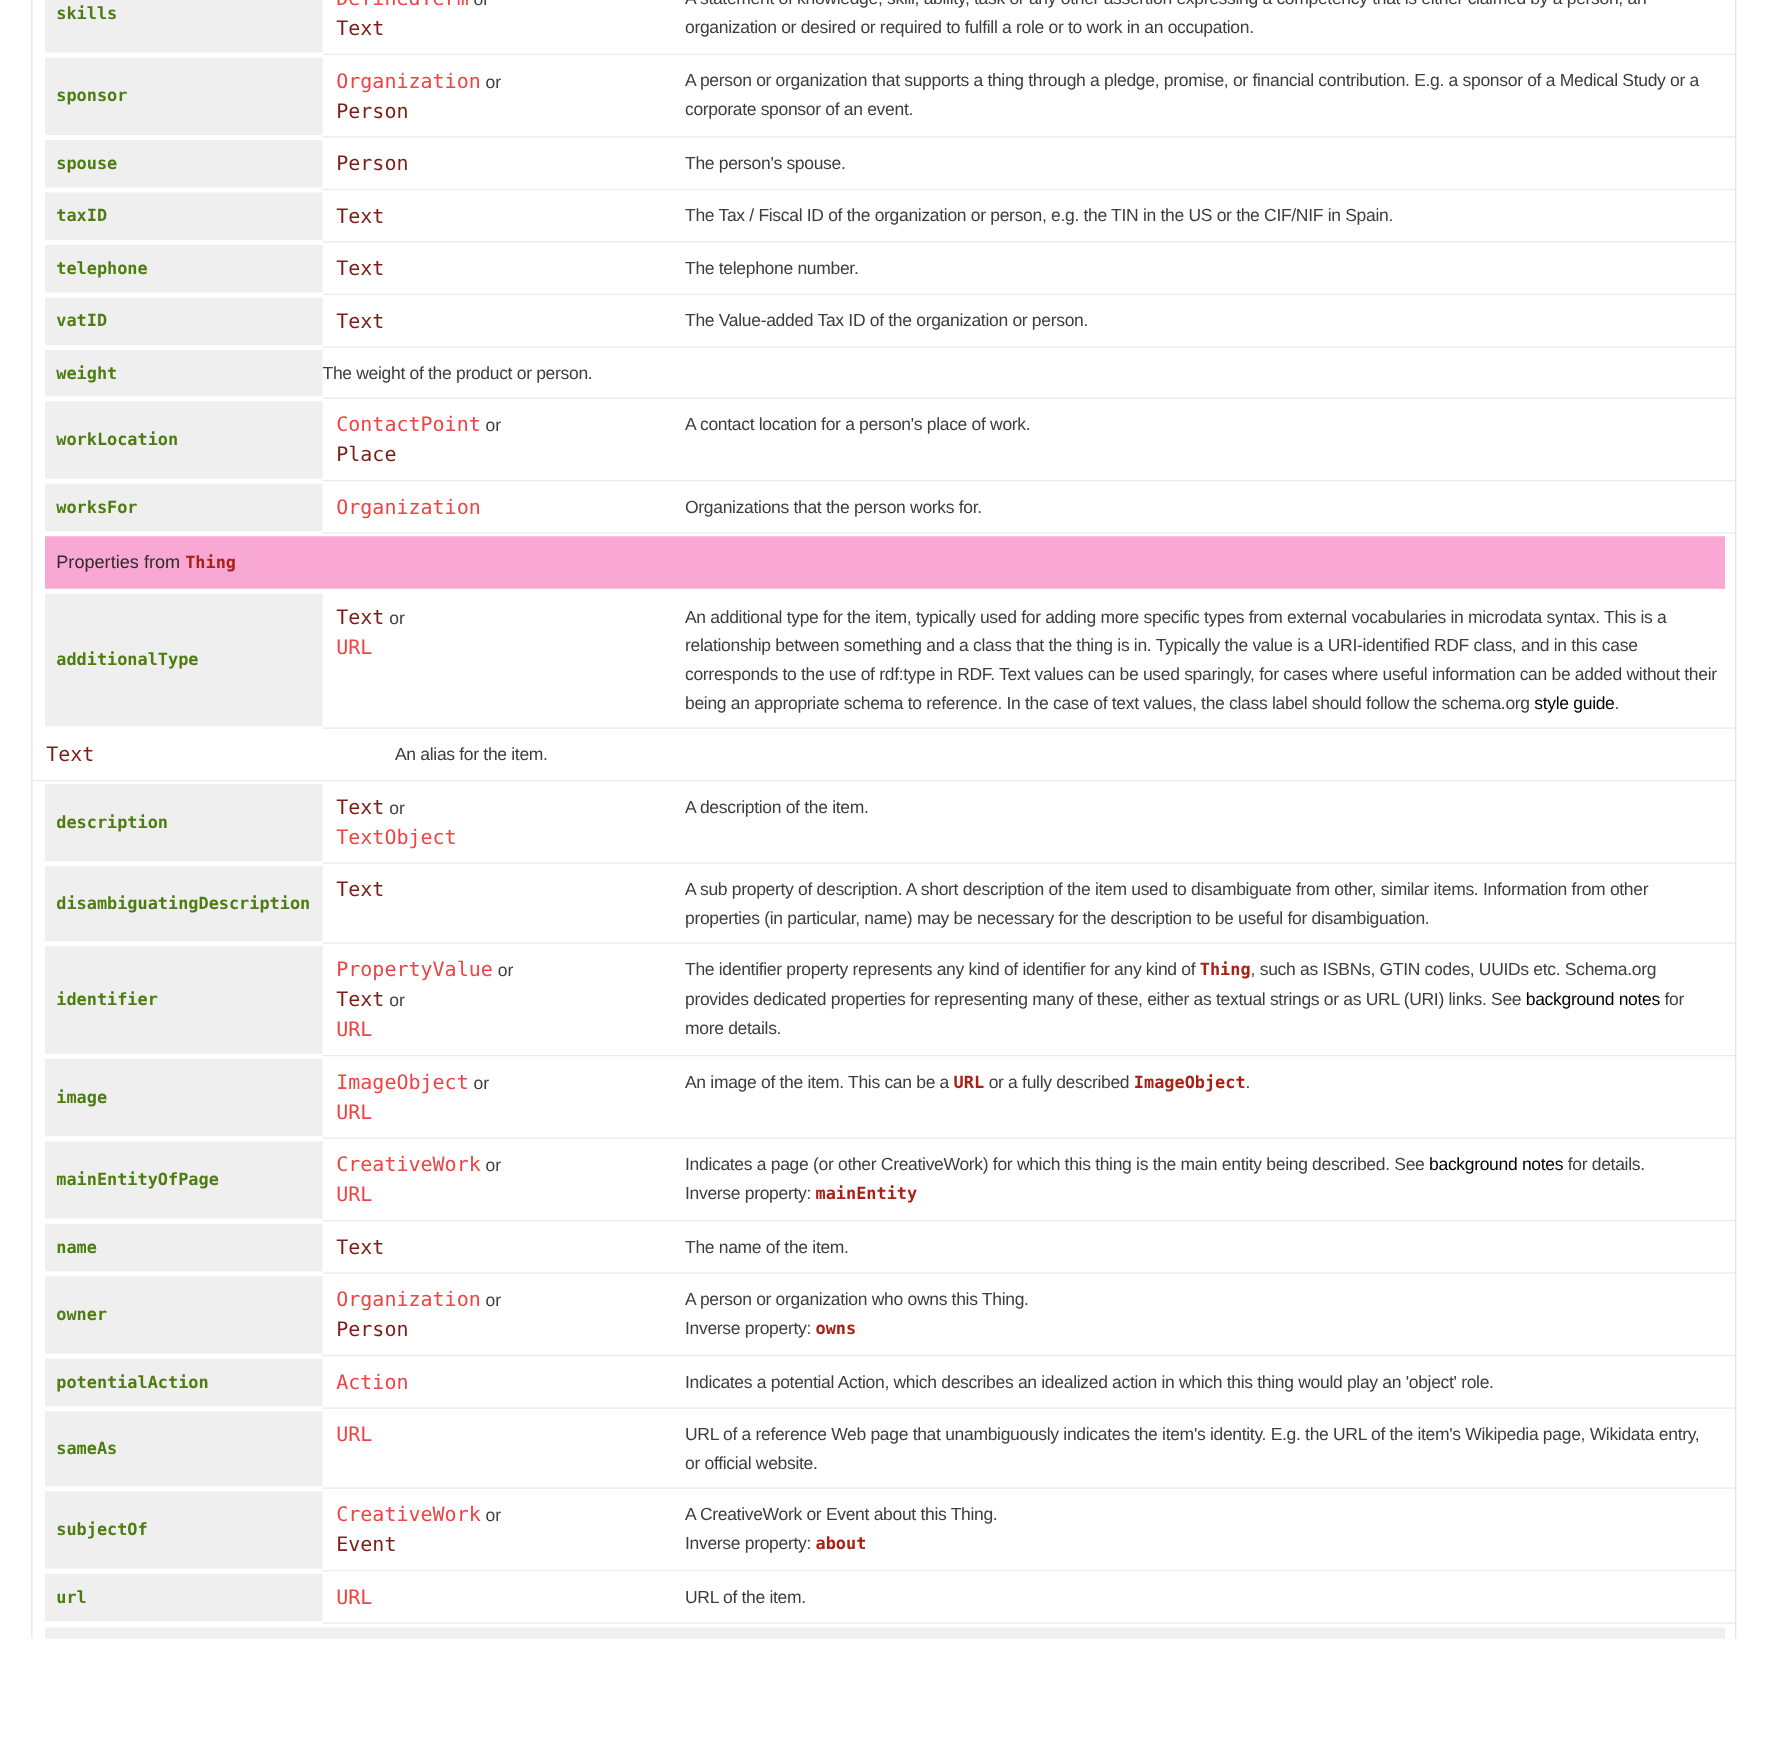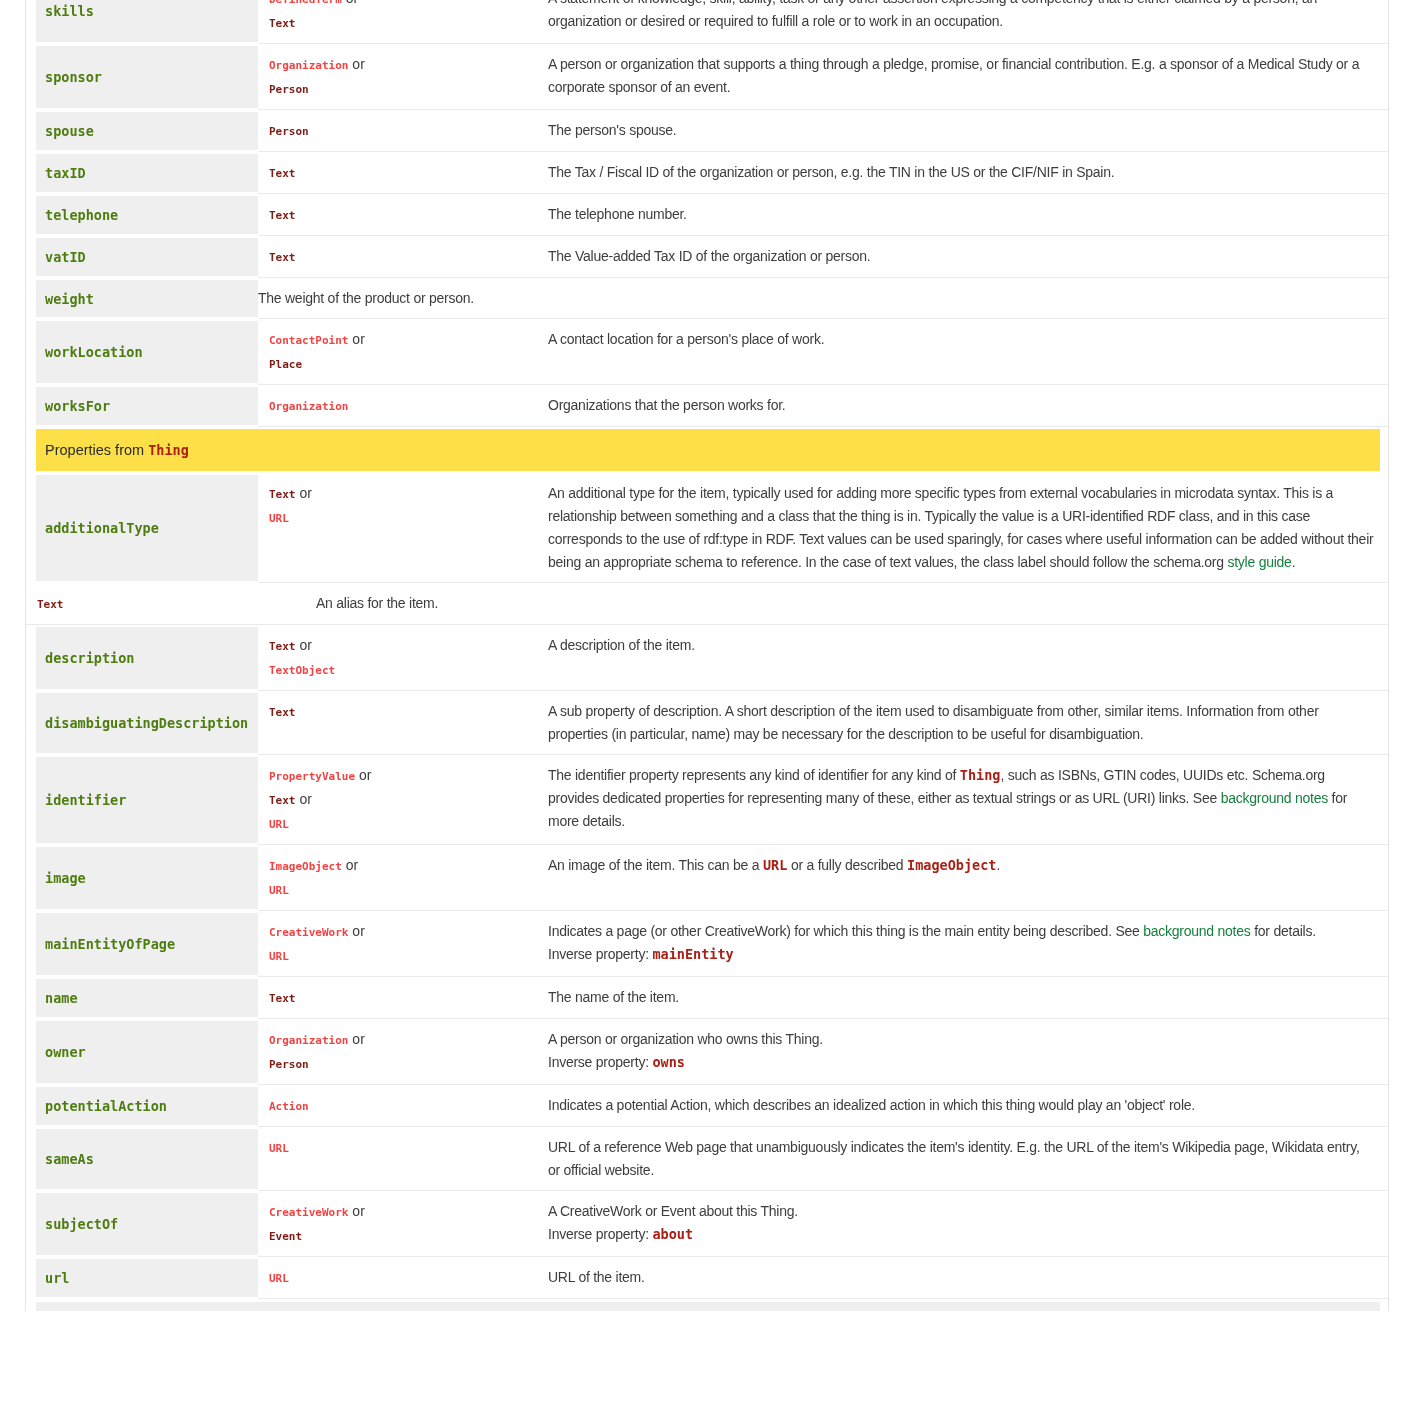--- a/index.html
+++ b/index.html
@@ -9,31 +9,31 @@
                 border-left:1px solid #e4e4e4; border-right:1px solid #e4e4e4;
                 background:#ffffff; }
   .prow { display:flex; align-items:stretch; }
   .pcell { width:222px; min-width:222px; margin:2px 0 2px 10px; background:#efefef;
            display:flex; align-items:center; padding-left:9px; }
   .pname { font-family:"DejaVu Sans Mono", monospace; font-weight:bold;
            font-size:13.5px; color:#4d7c0f; text-decoration:none; }
   .rest { flex:1; display:flex; border-bottom:1px solid #eaeaea; padding:9px 0 8px 0; }
   .tcell { width:290px; min-width:290px; padding-left:11px; }
   .tline { line-height:23px; font-size:14px; color:#3d3d3d; }
-  .tlink { font-family:"DejaVu Sans Mono", monospace; font-weight:bold;
-           font-size:11px; text-decoration:none; }
+  .tlink { font-family:"DejaVu Sans Mono", monospace; font-weight:normal;
+           font-size:16px; text-decoration:none; }
   .bright { color:#ef4444; }
   .dark   { color:#7c1d16; }
   .dcell { flex:1; padding-right:14px; }
   .dpar { font-size:14px; letter-spacing:-0.25px; line-height:23px; color:#3d3d3d; }
-  .inline-link { color:#15803d; text-decoration:none; }
+  .inline-link { color:#000000; text-decoration:none; }
   .inline-code { font-family:"DejaVu Sans Mono", monospace; font-weight:bold;
                  font-size:13.5px; color:#aa2014; letter-spacing:0;
                  text-decoration:none; }
-  .section-row { margin:2px 8px 2px 10px; background:#fde047;
+  .section-row { margin:2px 8px 2px 10px; background:#f9a8d4;
                  padding:13px 0 13px 9px; font-size:14.5px; color:#2b2b2b; }
   .section-link { font-family:"DejaVu Sans Mono", monospace; font-weight:bold;
                   font-size:13.5px; color:#aa2014; text-decoration:none; }
   .sliver { height:9px; background:#efefef; margin:3px 8px 0 10px; }
 </style>
 </head>
 <body>
 
 <div class="table-wrap" id="table-root">
     <div class="prow">

